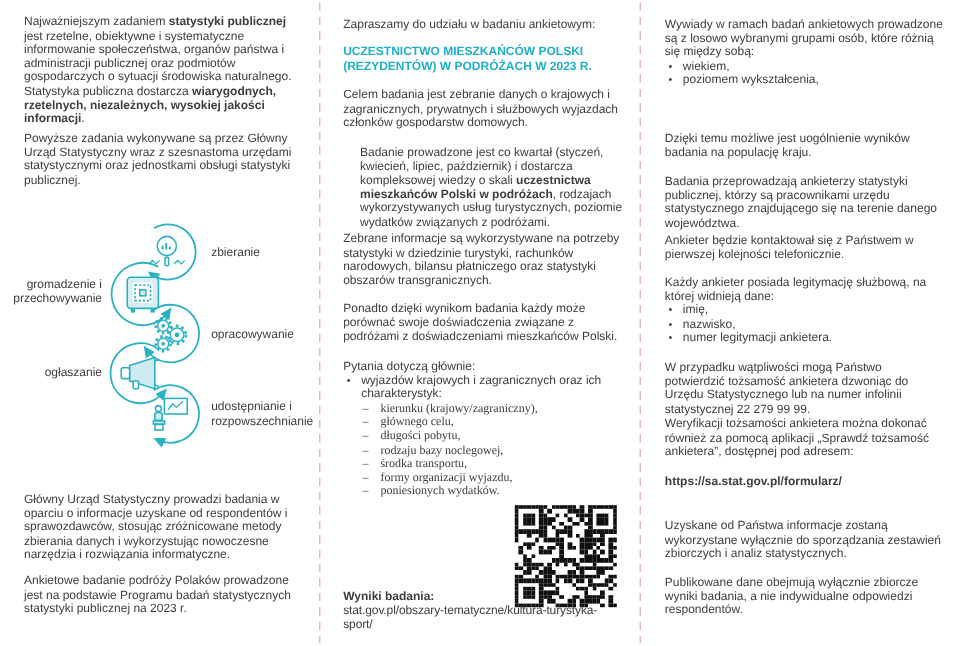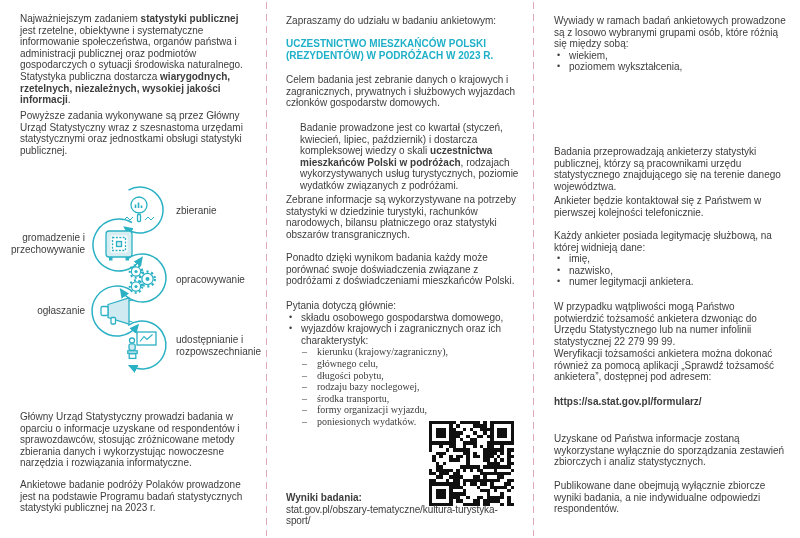--- a/index.html
+++ b/index.html
@@ -129,21 +129,20 @@
   <p class="blk" style="left:19px;top:74px;width:231px">Celem badania jest zebranie danych o krajowych i zagranicznych, prywatnych i służbowych wyjazdach członków gospodarstw domowych.</p>
 
   <p class="blk" style="left:33px;top:122px;width:232px"><span>Badanie prowadzone jest co kwartał (styczeń, kwiecień, lipiec, październik) i dostarcza kompleksowej wiedzy o skali </span><strong>uczestnictwa mieszkańców Polski w podróżach</strong><span>, rodzajach wykorzystywanych usług turystycznych, poziomie wydatków związanych z podróżami.</span></p>
 
   <p class="blk" style="left:19px;top:194px;width:231px">Zebrane informacje są wykorzystywane na potrzeby statystyki w dziedzinie turystyki, rachunków narodowych, bilansu płatniczego oraz statystyki obszarów transgranicznych.</p>
 
   <p class="blk" style="left:19px;top:252px;width:231px">Ponadto dzięki wynikom badania każdy może porównać swoje doświadczenia związane z podróżami z doświadczeniami mieszkańców Polski.</p>
 
   <div class="blk" style="left:19px;top:300px;width:232px">
     <p>Pytania dotyczą głównie:</p>
-    <div class="b-item">składu osobowego gospodarstwa domowego,</div>
     <div class="b-item">wyjazdów krajowych i zagranicznych oraz ich charakterystyk:</div>
     <div class="d-item">kierunku (krajowy/zagraniczny),</div>
     <div class="d-item">głównego celu,</div>
     <div class="d-item">długości pobytu,</div>
     <div class="d-item">rodzaju bazy noclegowej,</div>
     <div class="d-item">środka transportu,</div>
     <div class="d-item">formy organizacji wyjazdu,</div>
     <div class="d-item">poniesionych wydatków.</div>
   </div>
 
@@ -503,20 +502,21 @@
 </div>
 
 <div class="col" style="left:534px;width:266px">
 
   <div class="blk" style="left:20px;top:15px;width:233px">
     <p>Wywiady w ramach badań ankietowych prowadzone są z losowo wybranymi grupami osób, które różnią się między sobą:</p>
     <div class="b-item">wiekiem,</div>
     <div class="b-item">poziomem wykształcenia,</div>
   </div>
 
+  <p class="blk" style="left:20px;top:110px;width:233px">Dzięki temu możliwe jest uogólnienie wyników badania na populację kraju.</p>
 
   <p class="blk" style="left:20px;top:146px;width:233px">Badania przeprowadzają ankieterzy statystyki publicznej, którzy są pracownikami urzędu statystycznego znajdującego się na terenie danego województwa.</p>
 
   <p class="blk" style="left:20px;top:195px;width:233px">Ankieter będzie kontaktował się z Państwem w pierwszej kolejności telefonicznie.</p>
 
   <div class="blk" style="left:20px;top:230px;width:233px">
     <p>Każdy ankieter posiada legitymację służbową, na której widnieją dane:</p>
     <div class="b-item">imię,</div>
     <div class="b-item">nazwisko,</div>
     <div class="b-item">numer legitymacji ankietera.</div>

